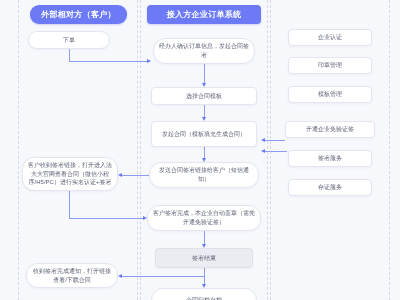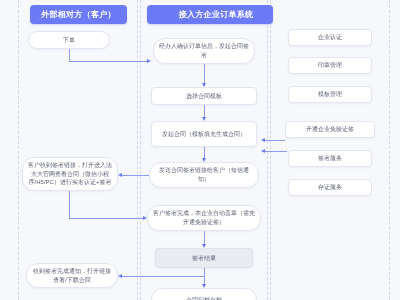--- a/index.html
+++ b/index.html
@@ -40,22 +40,22 @@
     background: #6c7bf5;
     color: #ffffff;
     font-size: 8px;
     font-weight: bold;
     display: flex;
     align-items: center;
     justify-content: center;
     letter-spacing: 0.3px;
     box-shadow: 0 1px 2px rgba(90,105,220,0.25);
   }
-  .lh-0 { left: 30px;  top: 5px; width: 97px; }
-  .lh-1 { left: 147px; top: 5px; width: 114px; padding-left: 12px; }
+  .lh-0 { left: 30px;  top: 5px; width: 97px; border-radius: 9px; }
+  .lh-1 { left: 147px; top: 5px; width: 114px; }
   .lh-2 { left: 281px; top: 5px; width: 99px; }
 
   
   .node {
     position: absolute;
     box-sizing: border-box;
     background: #ffffff;
     border: 1px solid #e3e6f0;
     color: #5a5f73;
     font-size: 6px;

